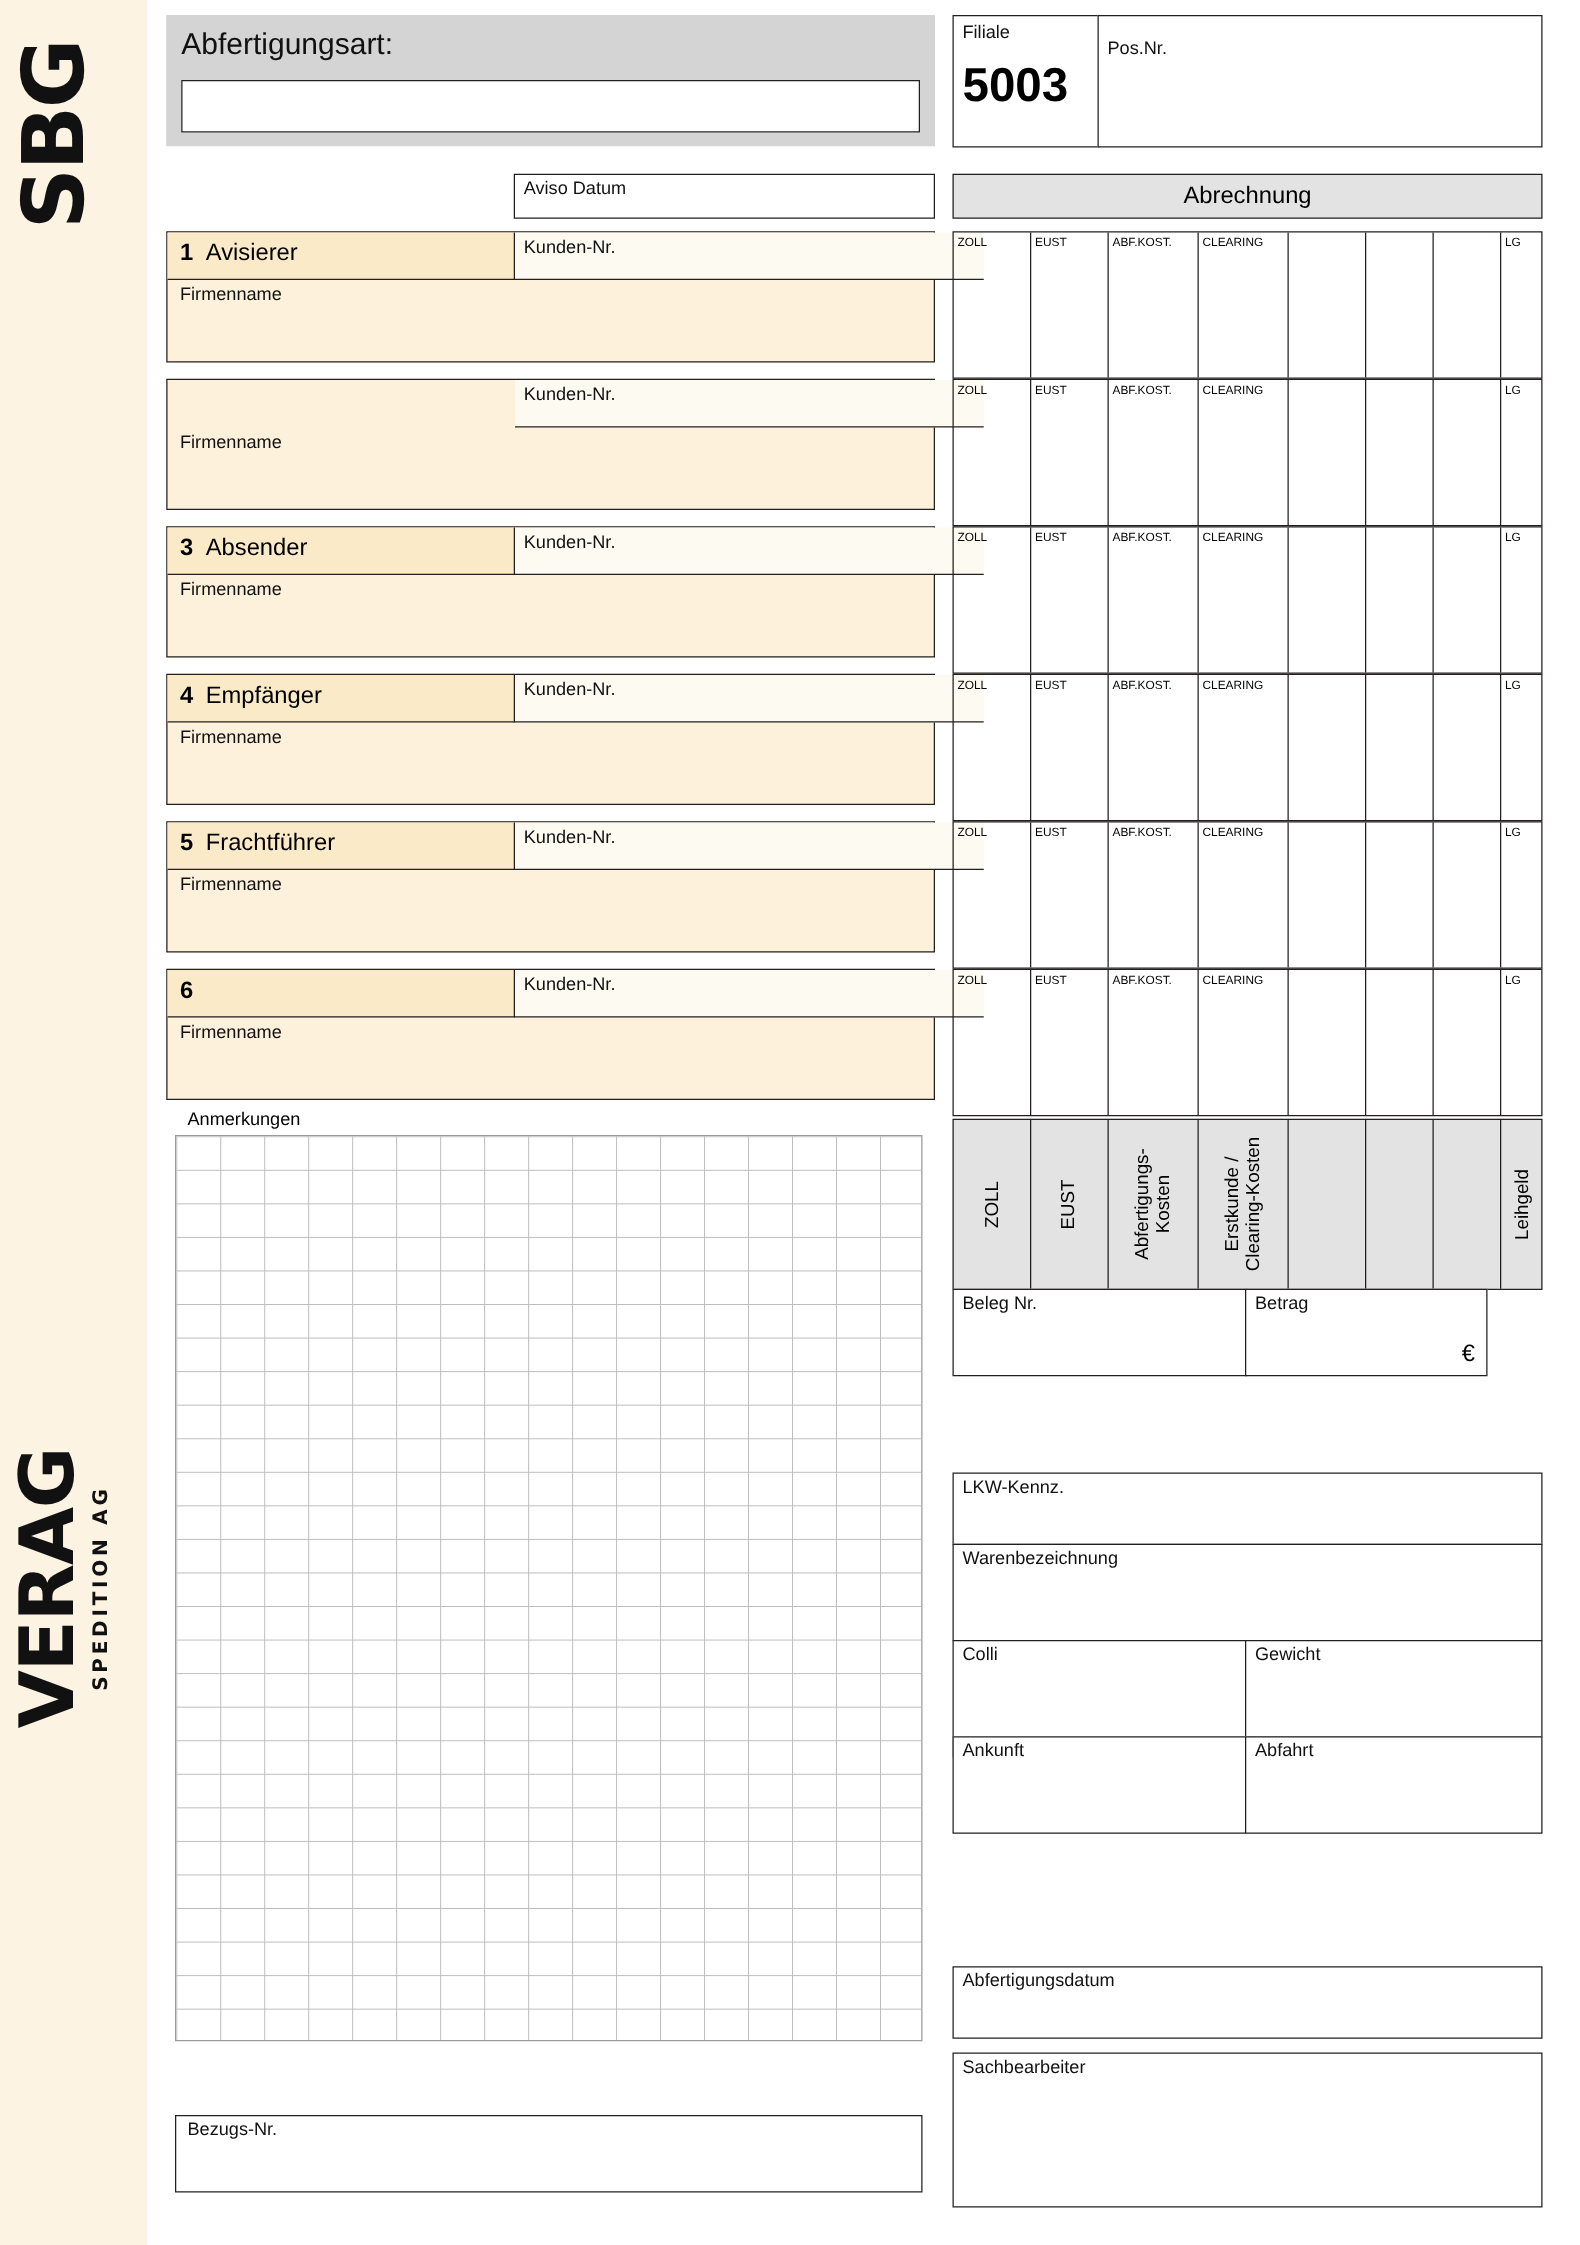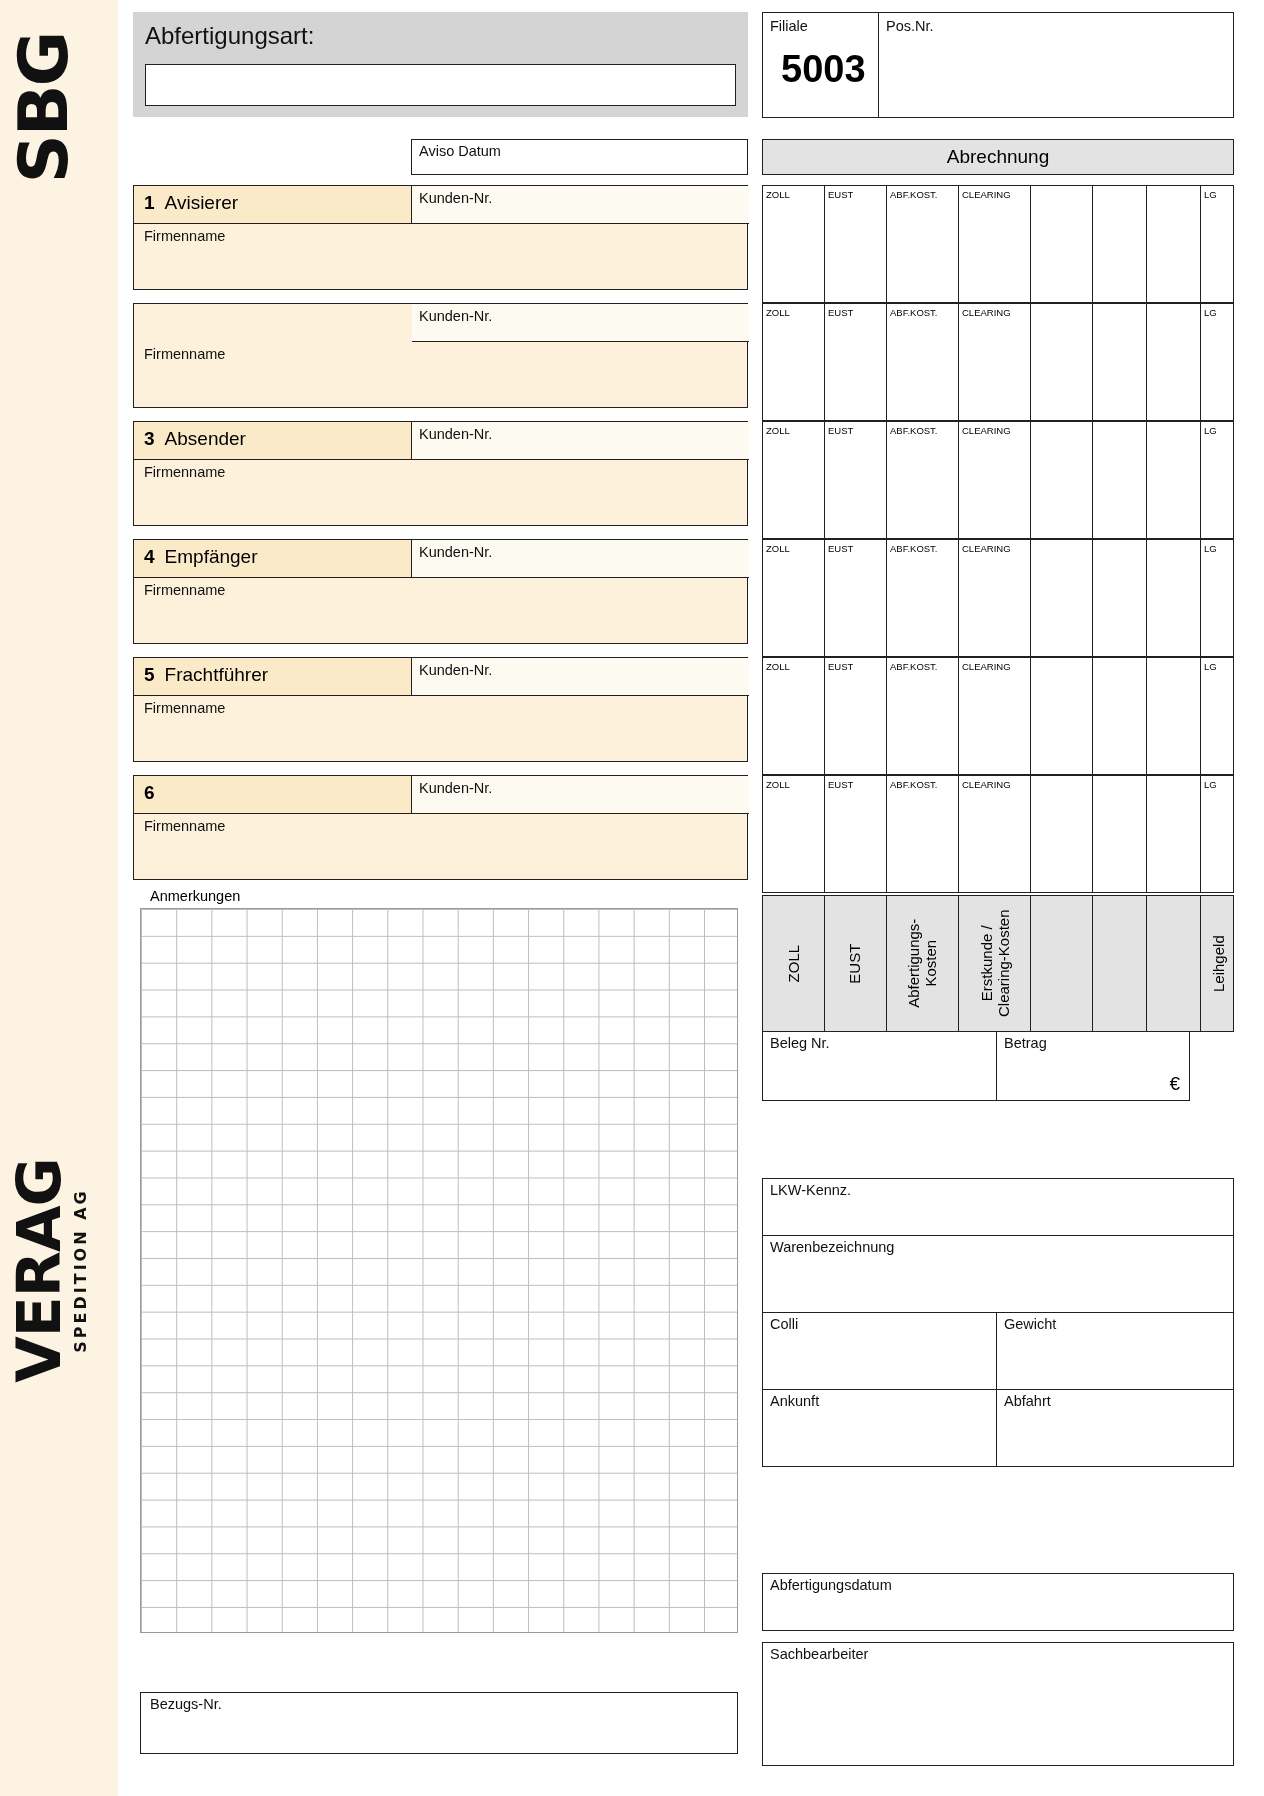--- a/index.html
+++ b/index.html
@@ -71,23 +71,23 @@
   #abfart .title { font-size: 24px; color: #111; }
   #abfart .write {
     position: absolute; left: 12px; top: 52px;
     width: 591px; height: 42px;
     background: #fff; border: 1.5px solid #231f20;
   }
 
   
   #filiale { left: 762px; top: 12px; width: 118px; height: 106px; padding: 5px 7px; }
   #filiale .num {
-    font-size: 38px; font-weight: bold; margin-top: 14px; letter-spacing: 0px; margin-left: 11px;
-  }
-  #posnr { left: 878px; top: 12px; width: 356px; height: 106px; padding: 5px 7px; }
+    font-size: 38px; font-weight: bold; margin-top: 14px; letter-spacing: 0px;
+  }
+  #posnr { left: 878px; top: 12px; width: 356px; height: 106px; padding: 18px 7px; }
 
   
   #abrechnung-hd {
     left: 762px; top: 139px; width: 472px; height: 36px;
     background: #e3e3e3; text-align: center;
   }
   #abrechnung-hd span { font-size: 19px; line-height: 33px; }
 
   
   #aviso { left: 411px; top: 139px; width: 337px; height: 36px; padding: 3px 7px; }
@@ -98,21 +98,21 @@
     background: #fdf1dc; border: 1.5px solid #231f20;
   }
   .party .namebox {
     position: absolute; left: 0; top: 0; width: 278px; height: 38px;
     background: #fbeac7; border-right: 1.5px solid #231f20; border-bottom: 1.5px solid #231f20;
     padding: 6px 0 0 10px;
   }
   .party .num { font-weight: bold; font-size: 19px; margin-right: 10px; }
   .party .pname { font-size: 19px; text-align: center; }
   .party .kunde {
-    position: absolute; left: 278px; top: 0; width: 337px; height: 38px;
+    position: absolute; left: 278px; top: 0; width: 375px; height: 38px;
     background: #fdfaf1; border-bottom: 1.5px solid #231f20; padding: 3px 7px;
   }
   .party .firma {
     position: absolute; left: 0; top: 38px; width: 615px; height: 65px; padding: 3px 10px;
   }
 
   
   .abr-row { position: absolute; left: 762px; width: 472px; height: 118px; border: 1.5px solid #231f20; }
   .abr-row .cell {
     position: absolute; top: 0; height: 100%; border-right: 1px solid #231f20;

